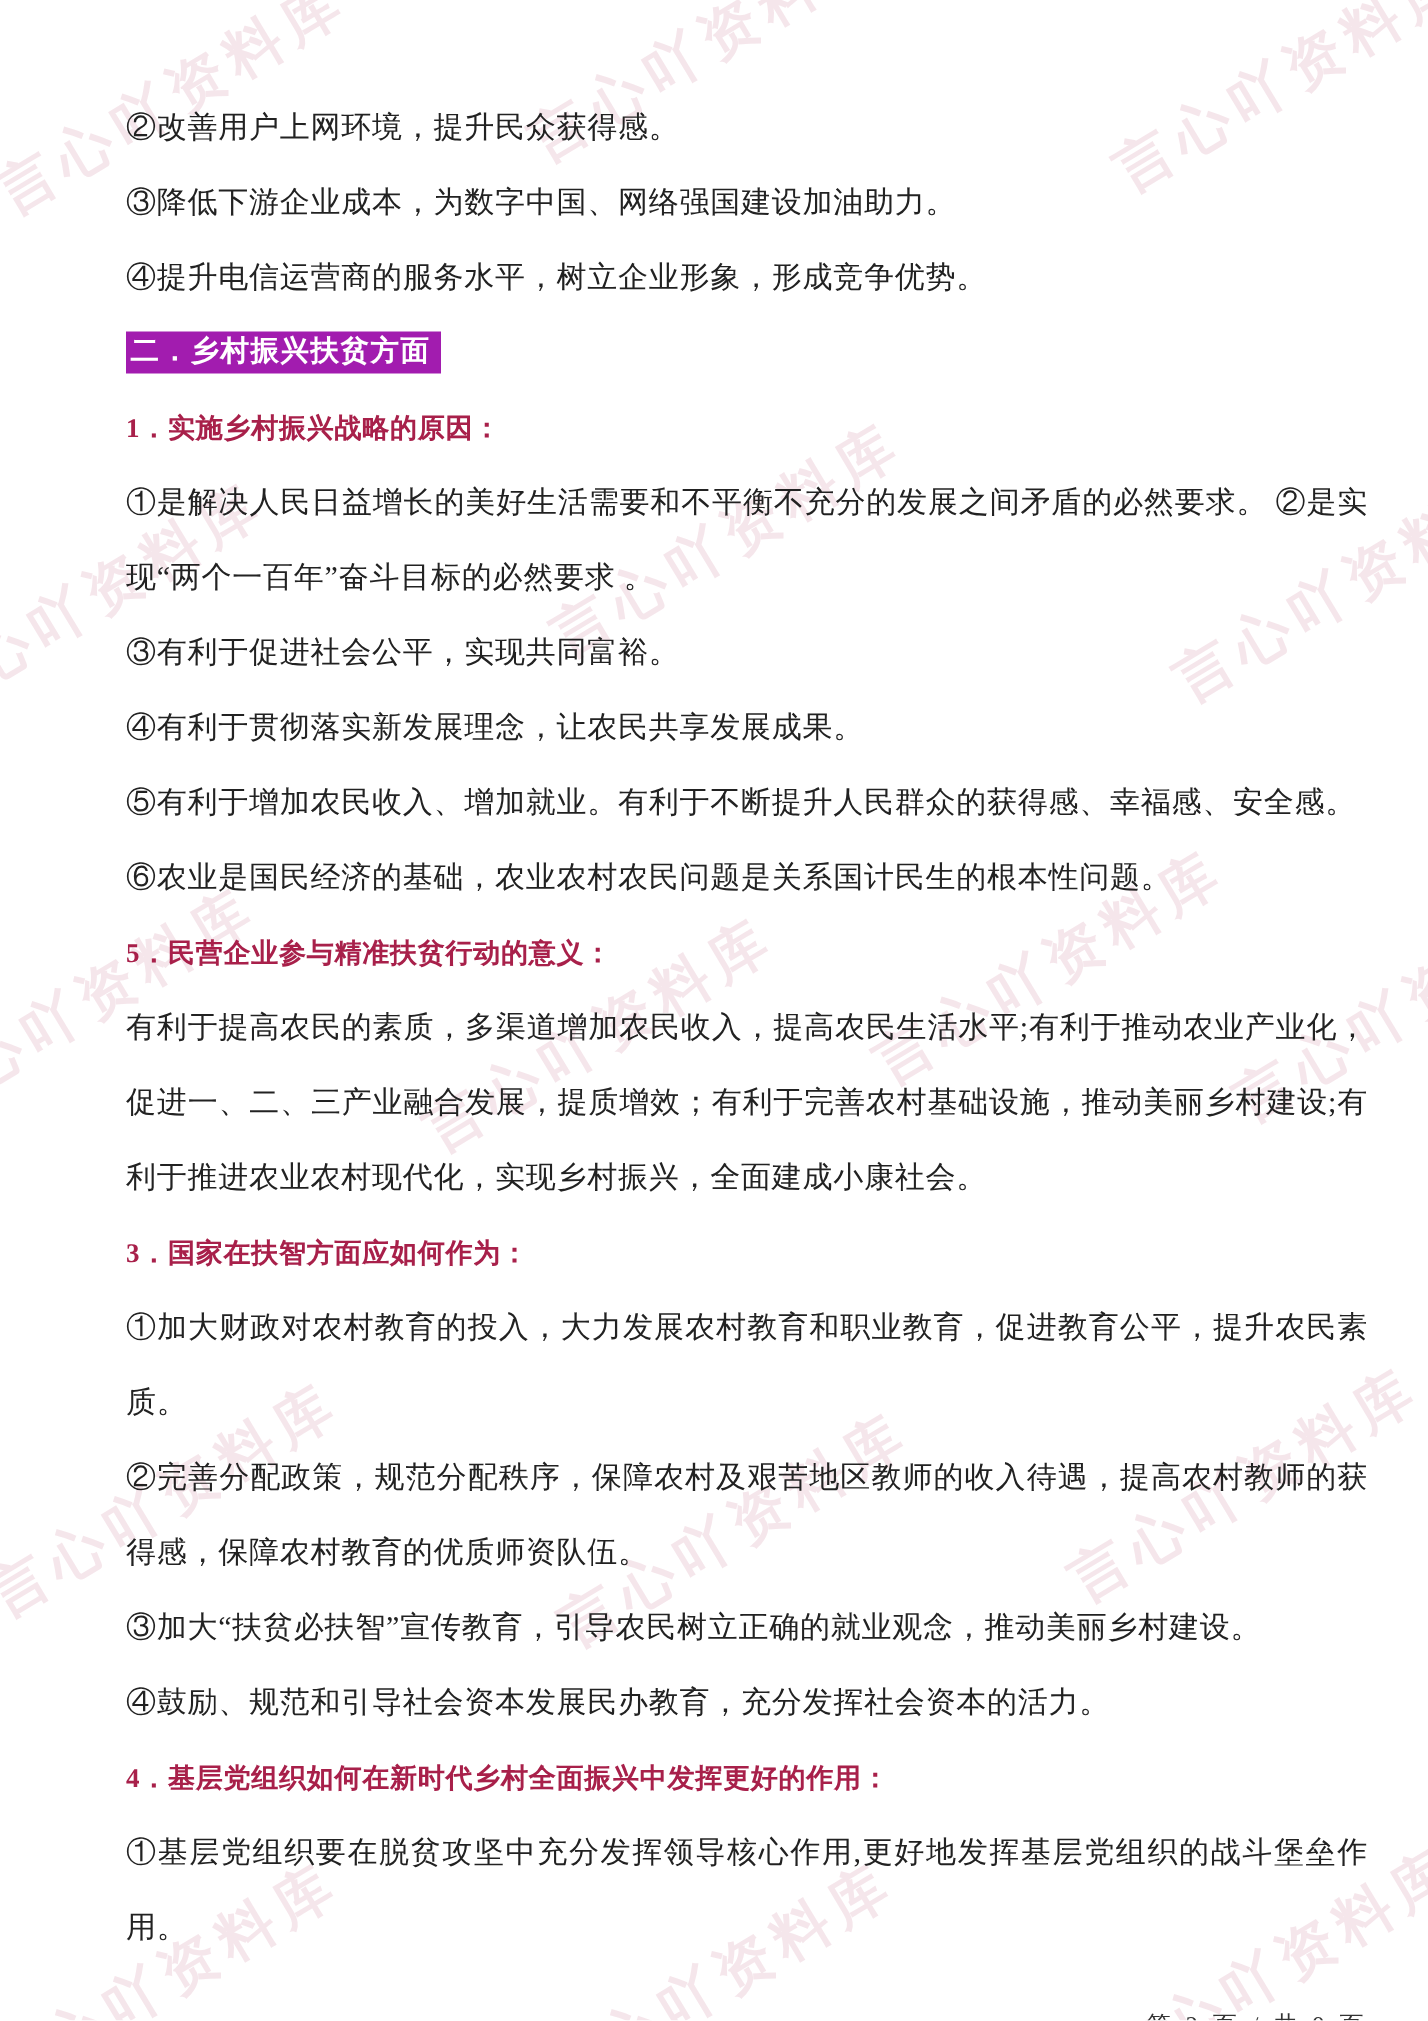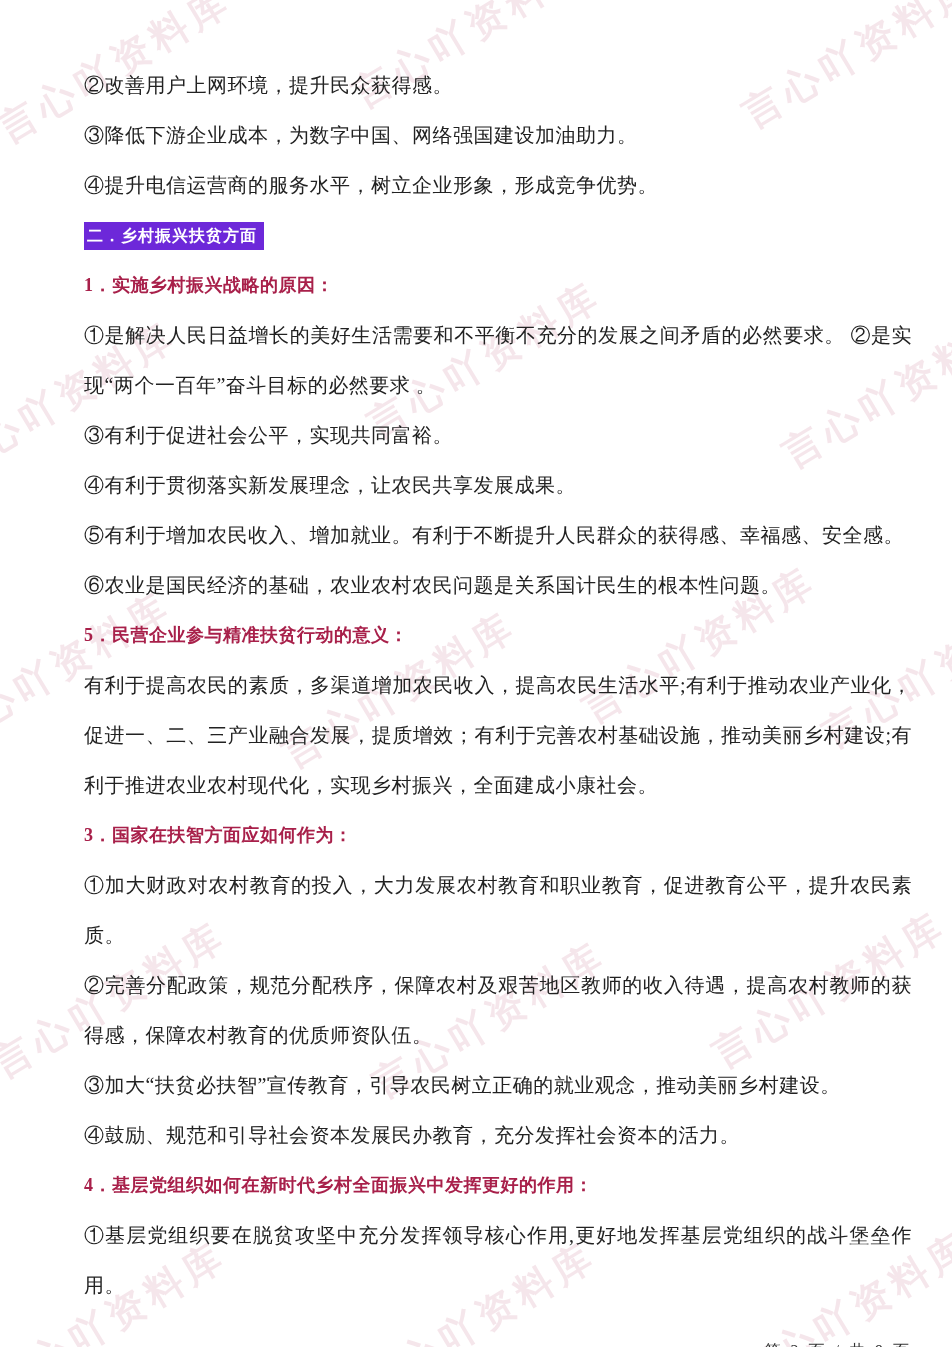--- a/index.html
+++ b/index.html
@@ -39,23 +39,23 @@
     font-size: 18px;
     line-height: 50px;
     color: #a8204a;
     font-weight: bold;
     letter-spacing: 0.5px;
   }
   .banner-line { margin: 0; line-height: 50px; height: 50px; }
   .banner {
     display: inline-block;
     vertical-align: middle;
-    background: #6d28d9;
+    background: #a21caf;
     color: #ffffff;
-    font-size: 16px;
+    font-size: 19px;
     font-weight: bold;
     line-height: 27px;
     padding: 0 7px 1px 3px;
     letter-spacing: 1px;
   }
   .footer {
     margin: 16px 0 0 0;
     line-height: 50px;
     text-align: right;
     font-size: 16px;

